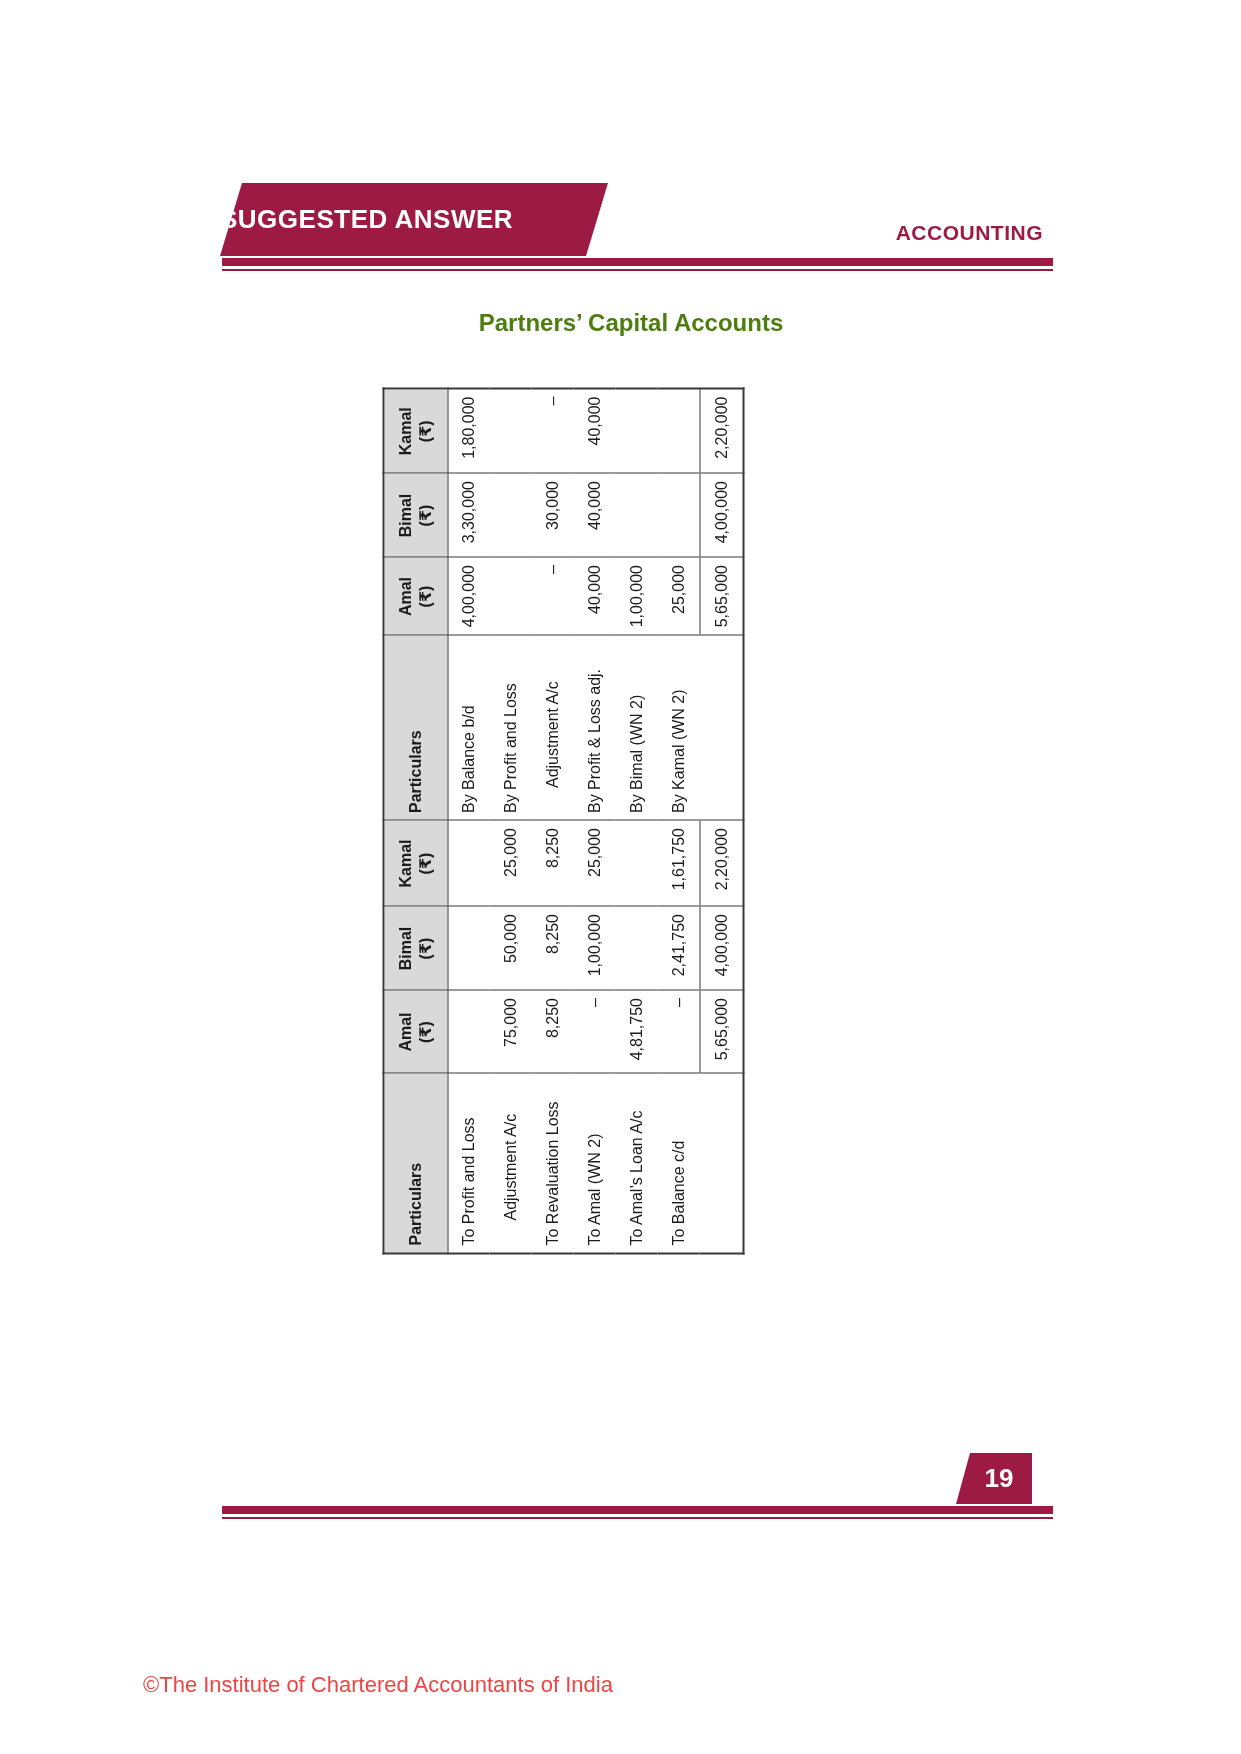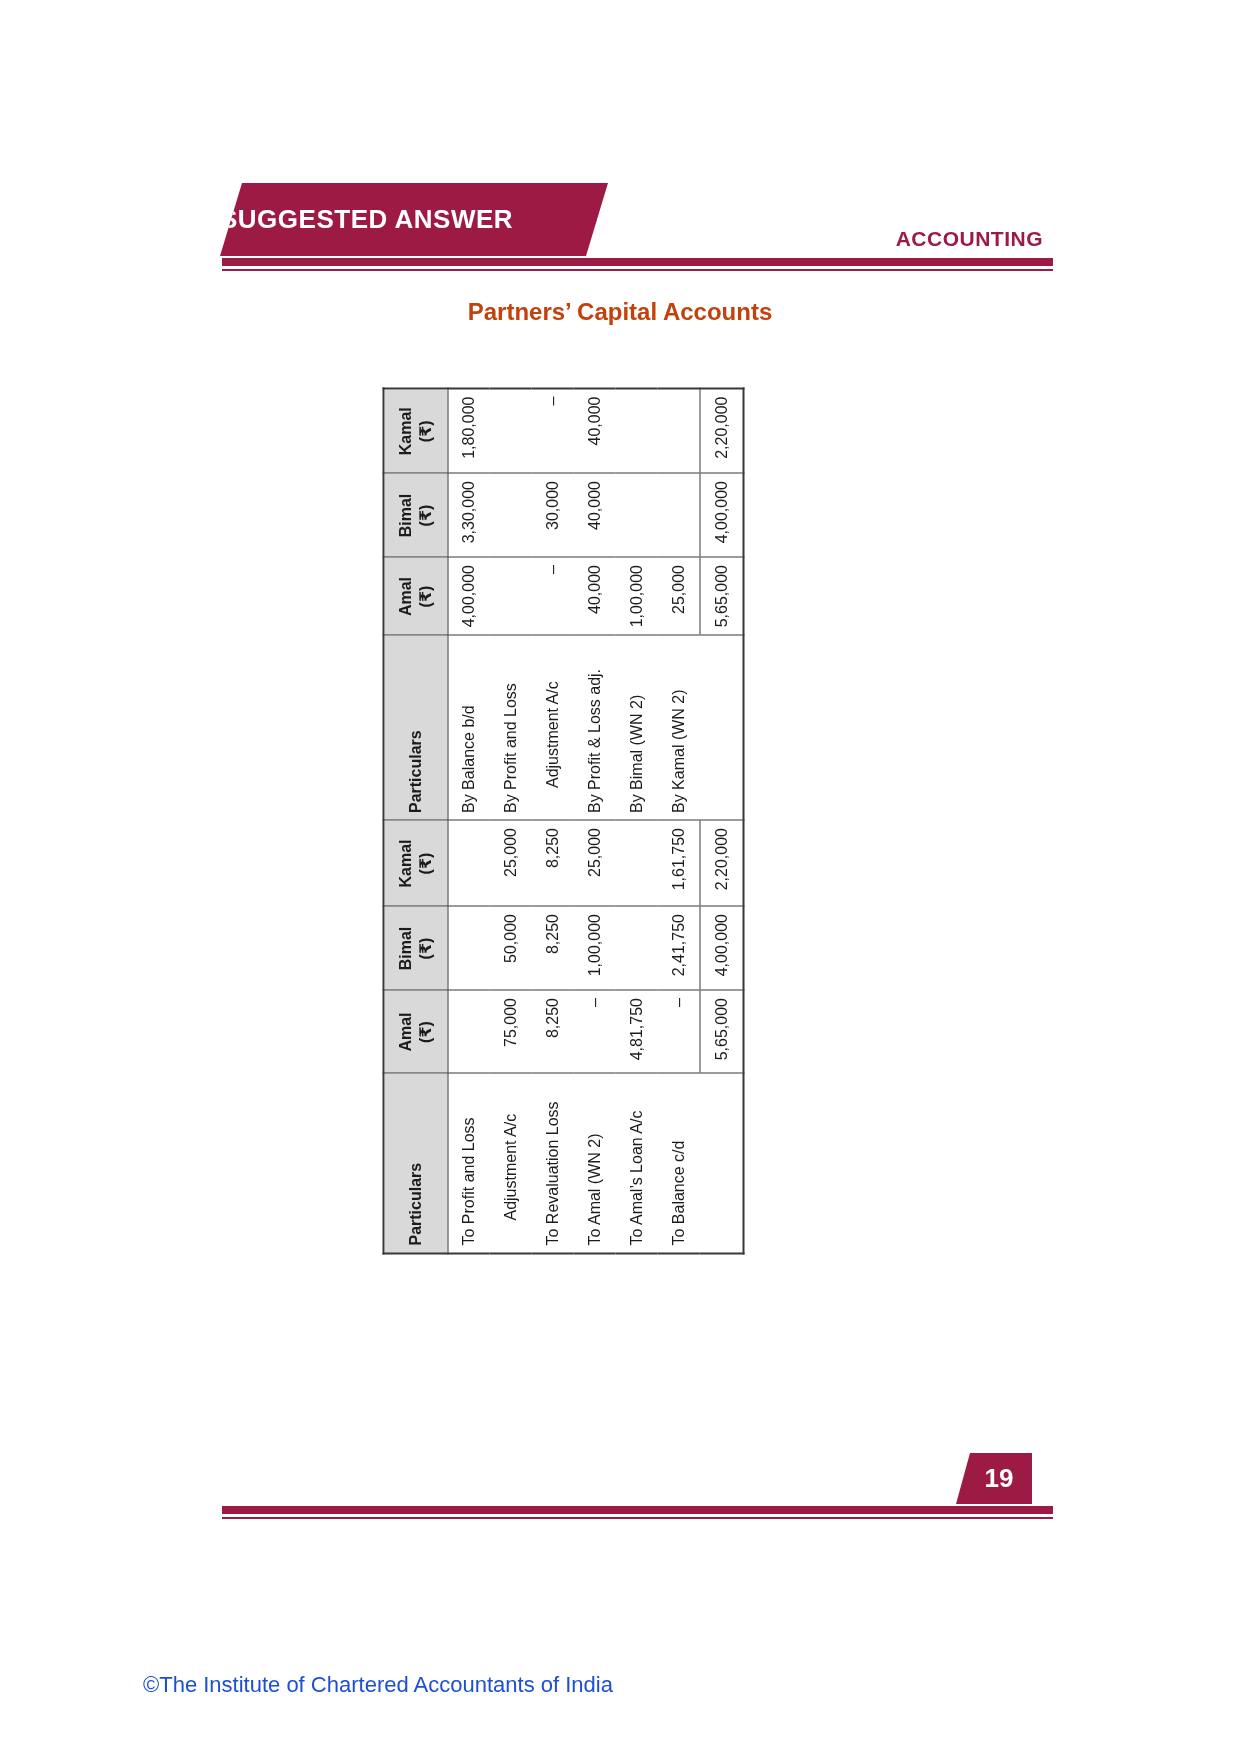--- a/index.html
+++ b/index.html
@@ -12,32 +12,32 @@
   .banner {
     position:absolute; left:220px; top:183px; width:388px; height:73px;
     background:var(--accent);
     clip-path:polygon(22px 0, 100% 0, calc(100% - 22px) 100%, 0 100%);
     display:flex; align-items:center; 
   }
   .banner span {
     color:#fff; font-size:26px; font-weight:bold; letter-spacing:.5px;
   }
   .subject {
-    position:absolute; left:843px; top:227px; width:200px; text-align:right;
+    position:absolute; left:843px; top:221px; width:200px; text-align:right;
     color:var(--accent); font-size:21px; font-weight:bold; letter-spacing:.5px;
   }
   .rule { position:absolute; left:222px; width:831px; background:var(--accent); }
   .rule.t1 { top:258px; height:8px; }
   .rule.t2 { top:269px; height:2px; }
   .rule.b1 { top:1506px; height:8px; }
   .rule.b2 { top:1517px; height:2px; }
   
   .page-title {
-    position:absolute; left:130px; top:298px; width:980px; margin:0;
-    text-align:center; font-size:24px; font-weight:bold; color:#c2410c;
+    position:absolute; left:130px; top:298px; width:980px; margin:11px;
+    text-align:center; font-size:24px; font-weight:bold; color:#4d7c0f;
   }
   
   .table-rotator {
     position:absolute; left:130px; top:642px; width:865px; height:360px;
     transform:rotate(-90deg);
   }
   table.captable {
     border-collapse:collapse; table-layout:fixed; width:865px; height:360px;
     border:2.5px solid var(--line); font-size:16px; color:#1c1c1c;
   }
@@ -59,21 +59,21 @@
   .captable tr.totals td.amt { border-top:1.5px solid var(--line); }
   
   .pagenum-box {
     position:absolute; left:956px; top:1453px; width:76px; height:51px;
     background:var(--accent);
     clip-path:polygon(14px 0, 100% 0, 100% 100%, 0 100%);
     display:flex; align-items:center; justify-content:center;
   }
   .pagenum-box span { color:#fff; font-size:26px; font-weight:bold; padding-left:10px; }
   .copyright {
-    position:absolute; left:143px; top:1672px; font-size:22px; color:#1d4ed8;
+    position:absolute; left:143px; top:1672px; font-size:22px; color:#ef4444;
   }
 </style>
 </head>
 <body>
 
 <div class="banner">
   <span>SUGGESTED ANSWER</span>
 </div>
 <div class="subject">ACCOUNTING</div>
 <div class="rule t1"></div>

